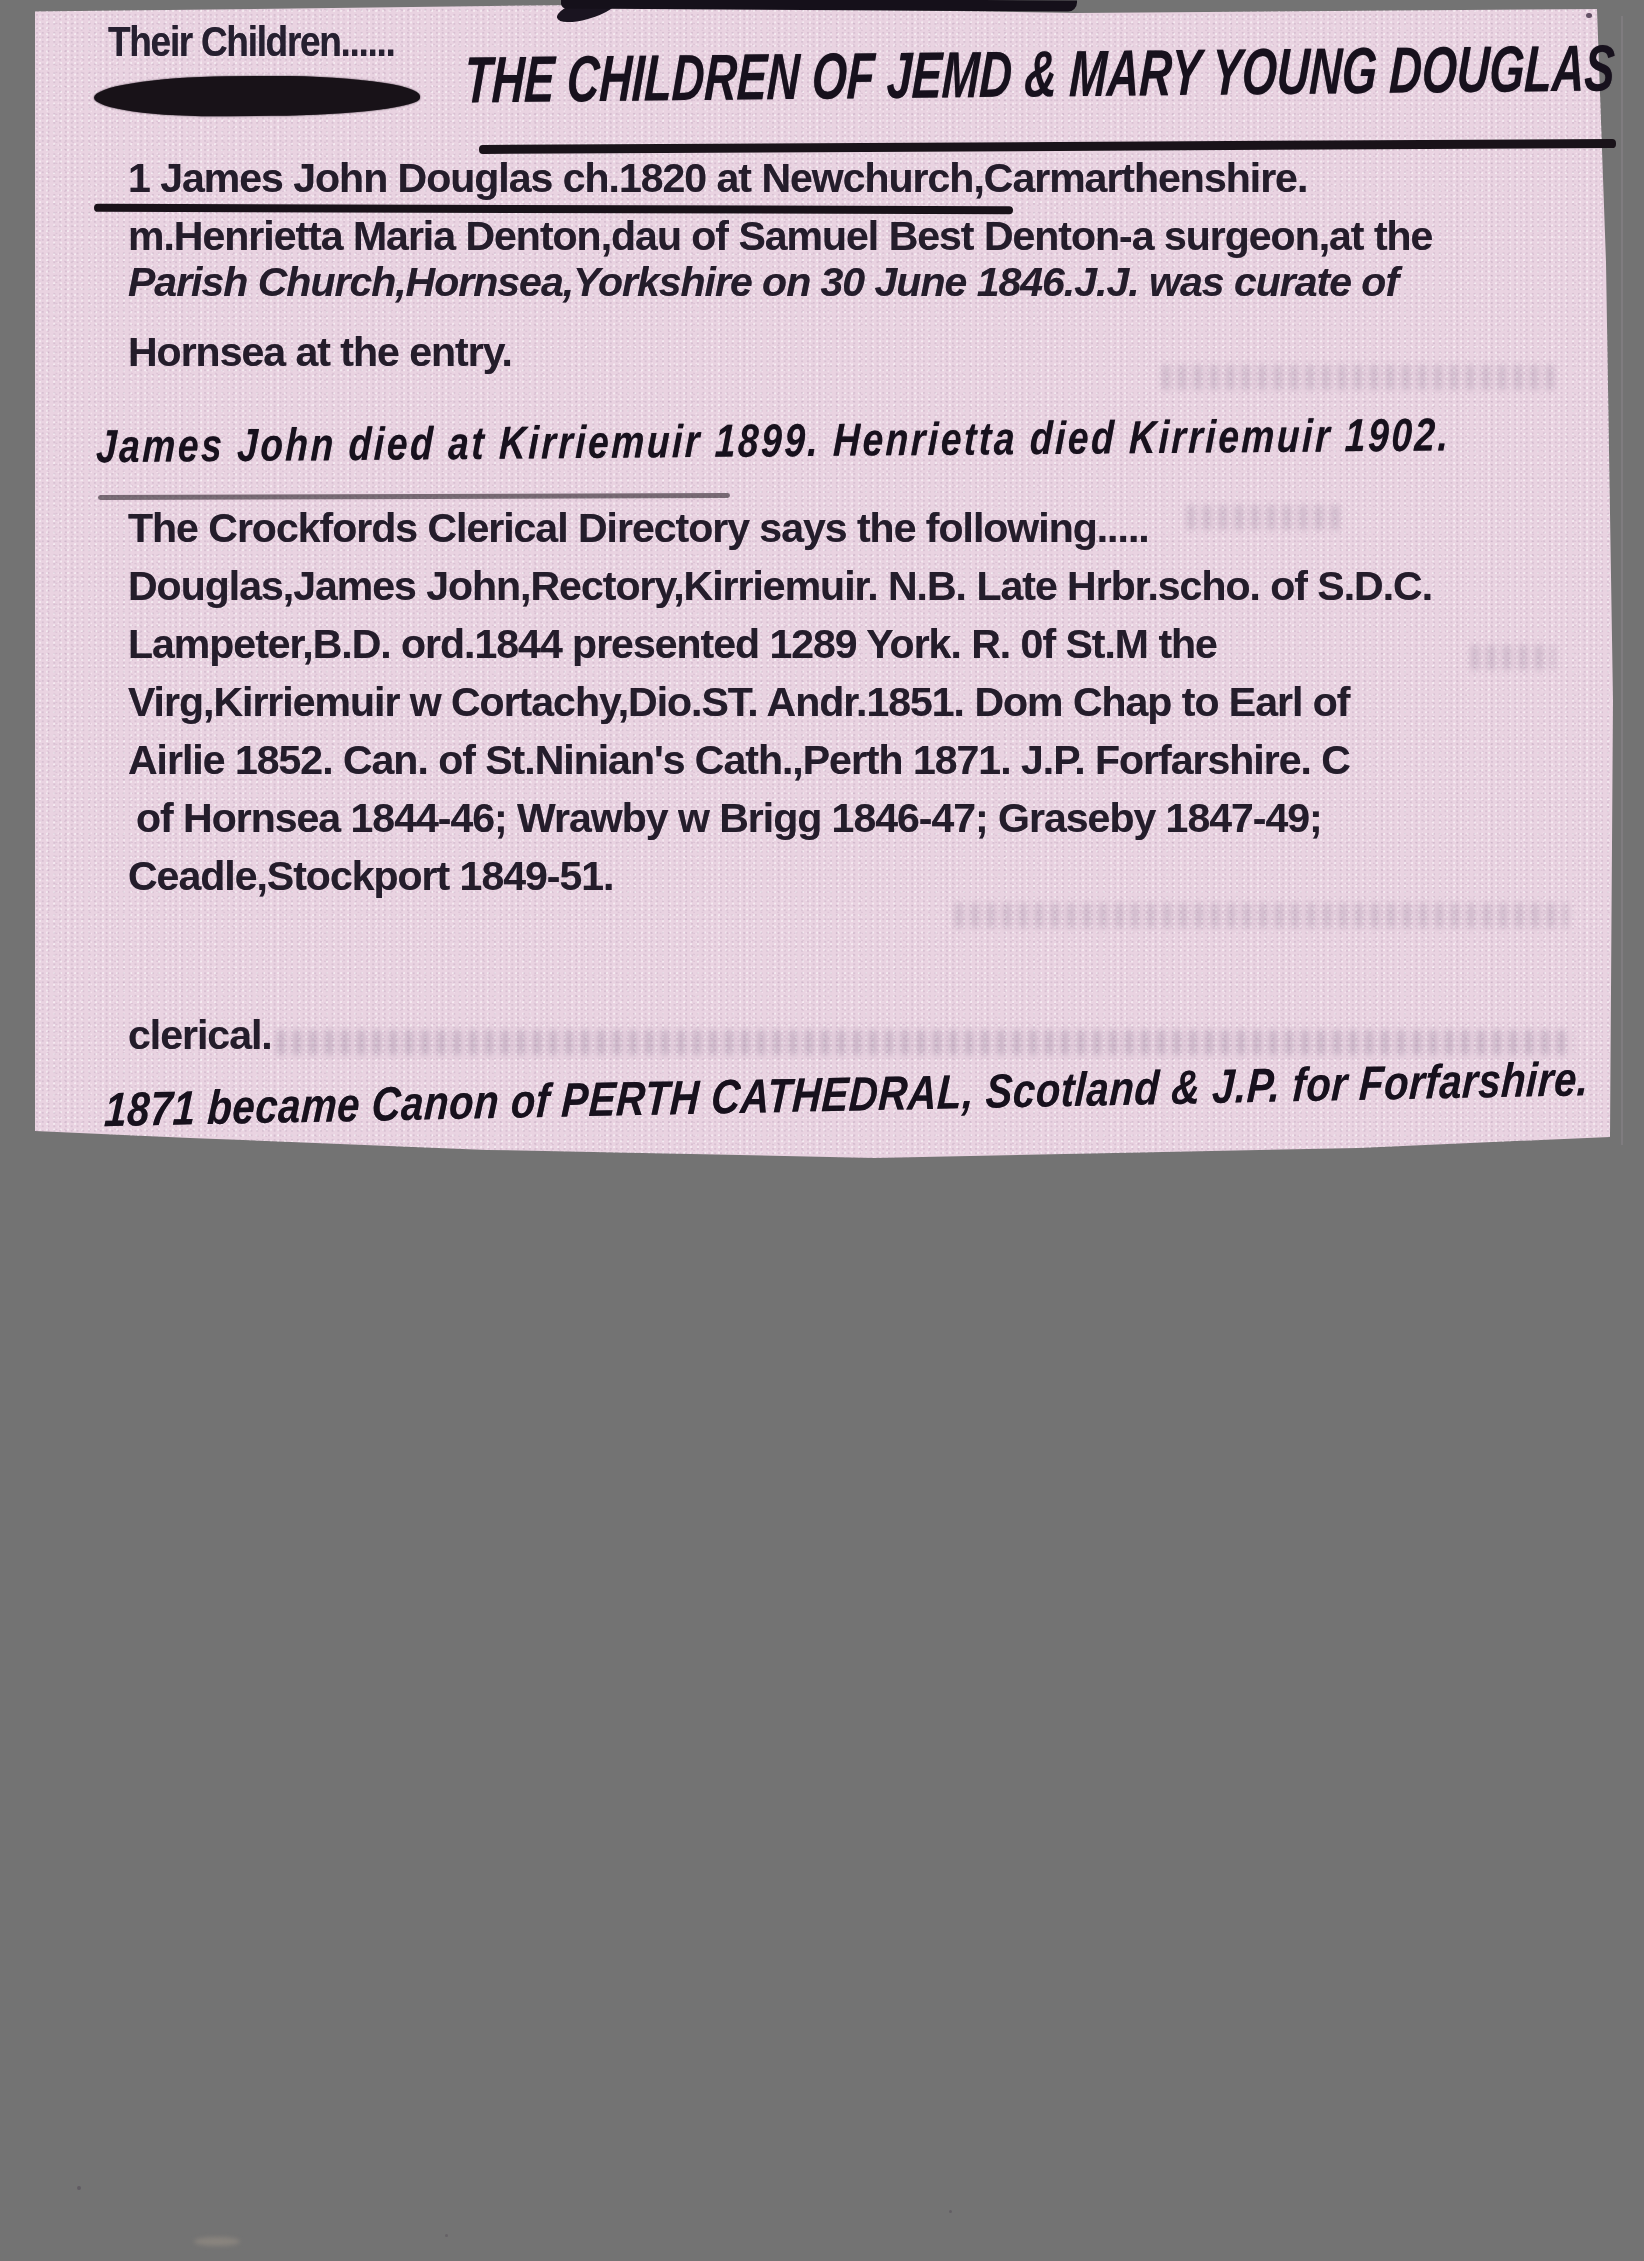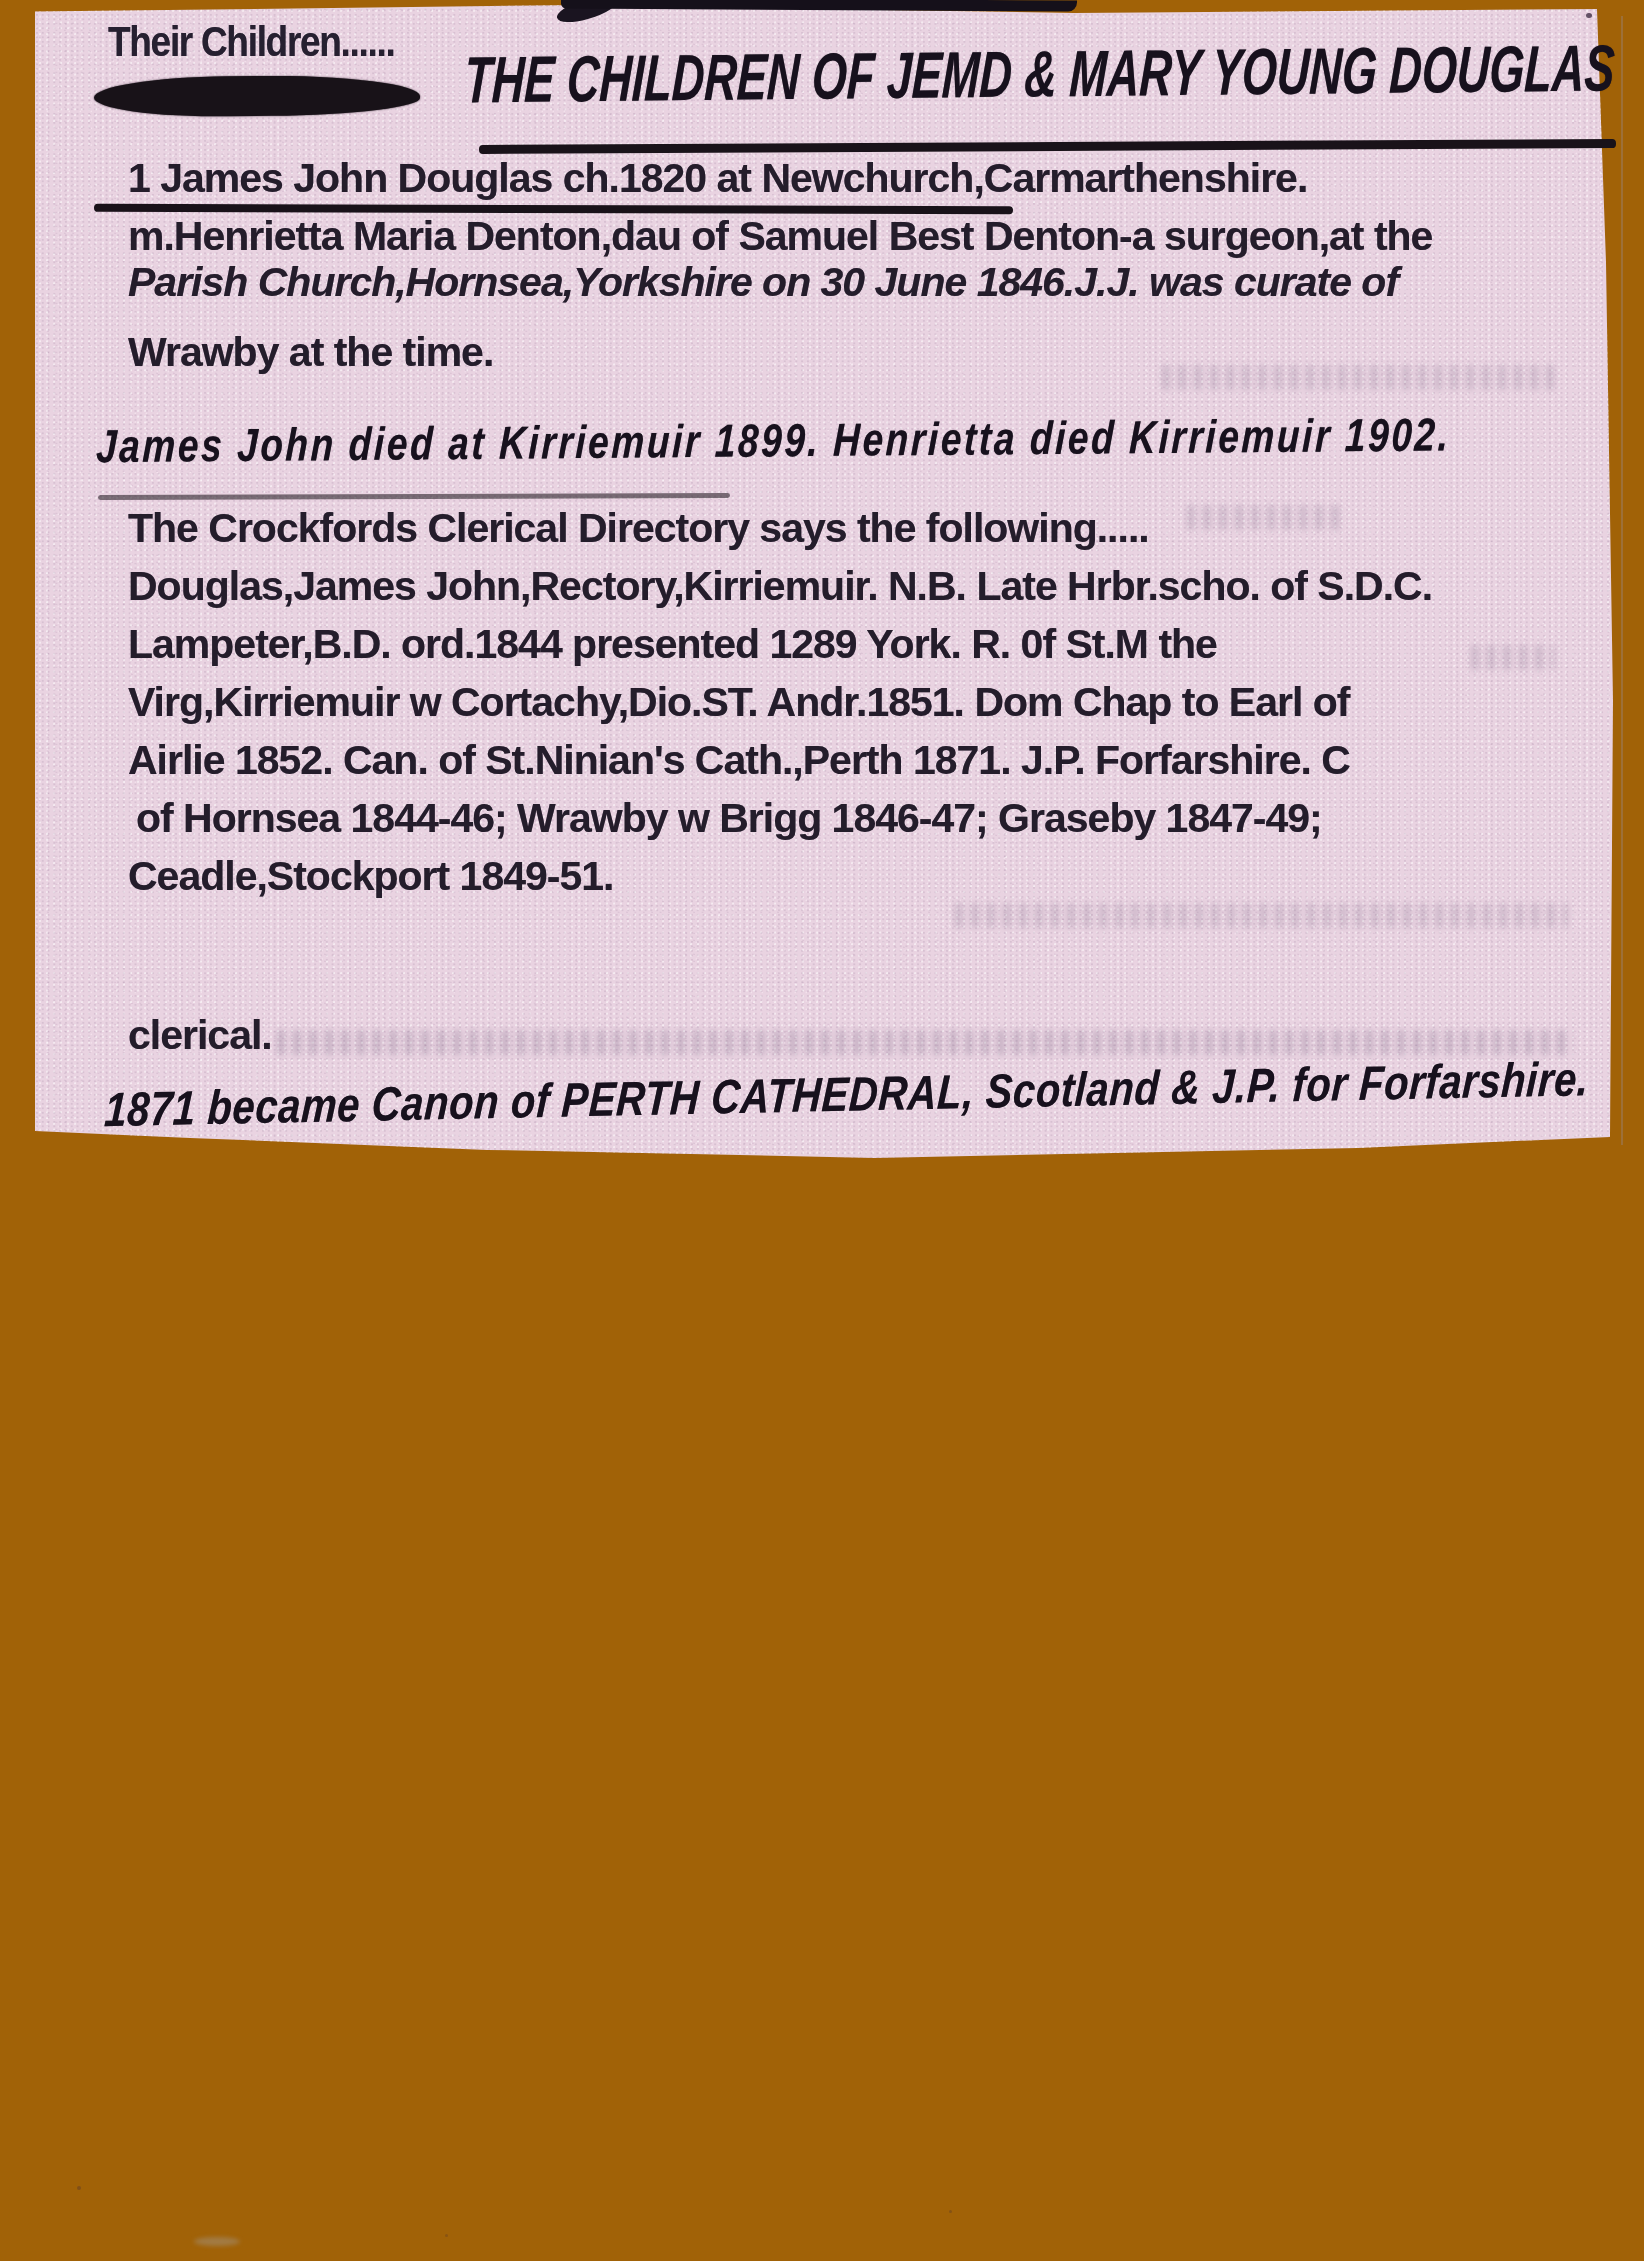--- a/index.html
+++ b/index.html
@@ -1,18 +1,18 @@
 <!DOCTYPE html>
 <html style="font-size:10.3px"><head>
 <meta charset="utf-8">
 <style>
   html,body{margin:0;padding:0;background:#ffffff;}
   #canvas{
     position:relative; width:1644px; height:2261px;
-    background:#a16207; overflow:hidden;
+    background:#737373; overflow:hidden;
     font-family:"Liberation Sans", sans-serif;
   }
   
   .paper{
     position:absolute; left:35px; top:3.9px; width:1581px; height:1156px;
     background-color:#e9d3e1;
     background-image:
       radial-gradient(circle at 30% 40%, rgba(125,92,130,.16) 0 0.8px, transparent 1.2px),
       radial-gradient(circle at 72% 18%, rgba(255,255,255,.55) 0 0.7px, transparent 1px),
       radial-gradient(circle at 55% 75%, rgba(150,110,150,.14) 0 0.6px, transparent 1px),
@@ -93,21 +93,21 @@
   <div class="txt header-label" style="left:108px; top:18px;">Their Children......</div>
   <div class="redaction"></div>
 
   <div class="txt hand title" style="left:466px; top:43px;">THE CHILDREN OF JEMD &amp; MARY YOUNG DOUGLAS</div>
   <div class="rule" style="left:479px; top:142px; width:1137px; height:9px; transform:rotate(-0.3deg);"></div>
 
   <div class="txt print" style="left:96px; top:155px;">1 James John Douglas ch.1820 at Newchurch,Carmarthenshire.</div>
   <div class="rule" style="left:94px; top:205px; width:919px; height:7.7px; transform:rotate(0.15deg);"></div>
   <div class="txt print" style="left:96px; top:213px;">m.Henrietta Maria Denton,dau of Samuel Best Denton-a surgeon,at the</div>
   <div class="txt print" style="left:96px; top:259px;font-style:italic;">Parish Church,Hornsea,Yorkshire on 30 June 1846.J.J. was curate of</div>
-  <div class="txt print" style="left:96px; top:329px;">Wrawby at the time.</div>
+  <div class="txt print" style="left:96px; top:329px;">Hornsea at the entry.</div>
 
   <div class="txt hand note1" style="left:97px; top:421px;">James John died at Kirriemuir 1899. Henrietta died Kirriemuir 1902.</div>
   <div class="rule" style="left:98px; top:494px; width:632px; height:4.5px; opacity:.55; transform:rotate(-0.2deg);"></div>
 
   <div class="txt print" style="left:96px; top:563px;">Douglas,James John,Rectory,Kirriemuir. N.B. Late Hrbr.scho. of S.D.C.</div>
   <div class="txt print" style="left:96px; top:505px;">The Crockfords Clerical Directory says the following.....</div>
   <div class="txt print" style="left:96px; top:621px;">Lampeter,B.D. ord.1844 presented 1289 York. R. 0f St.M the</div>
   <div class="txt print" style="left:96px; top:679px;">Virg,Kirriemuir w Cortachy,Dio.ST. Andr.1851. Dom Chap to Earl of</div>
   <div class="txt print" style="left:96px; top:737px;">Airlie 1852. Can. of St.Ninian's Cath.,Perth 1871. J.P. Forfarshire. C</div>
   <div class="txt print" style="left:104px; top:795px;">of Hornsea 1844-46; Wrawby w Brigg 1846-47; Graseby 1847-49;</div>

